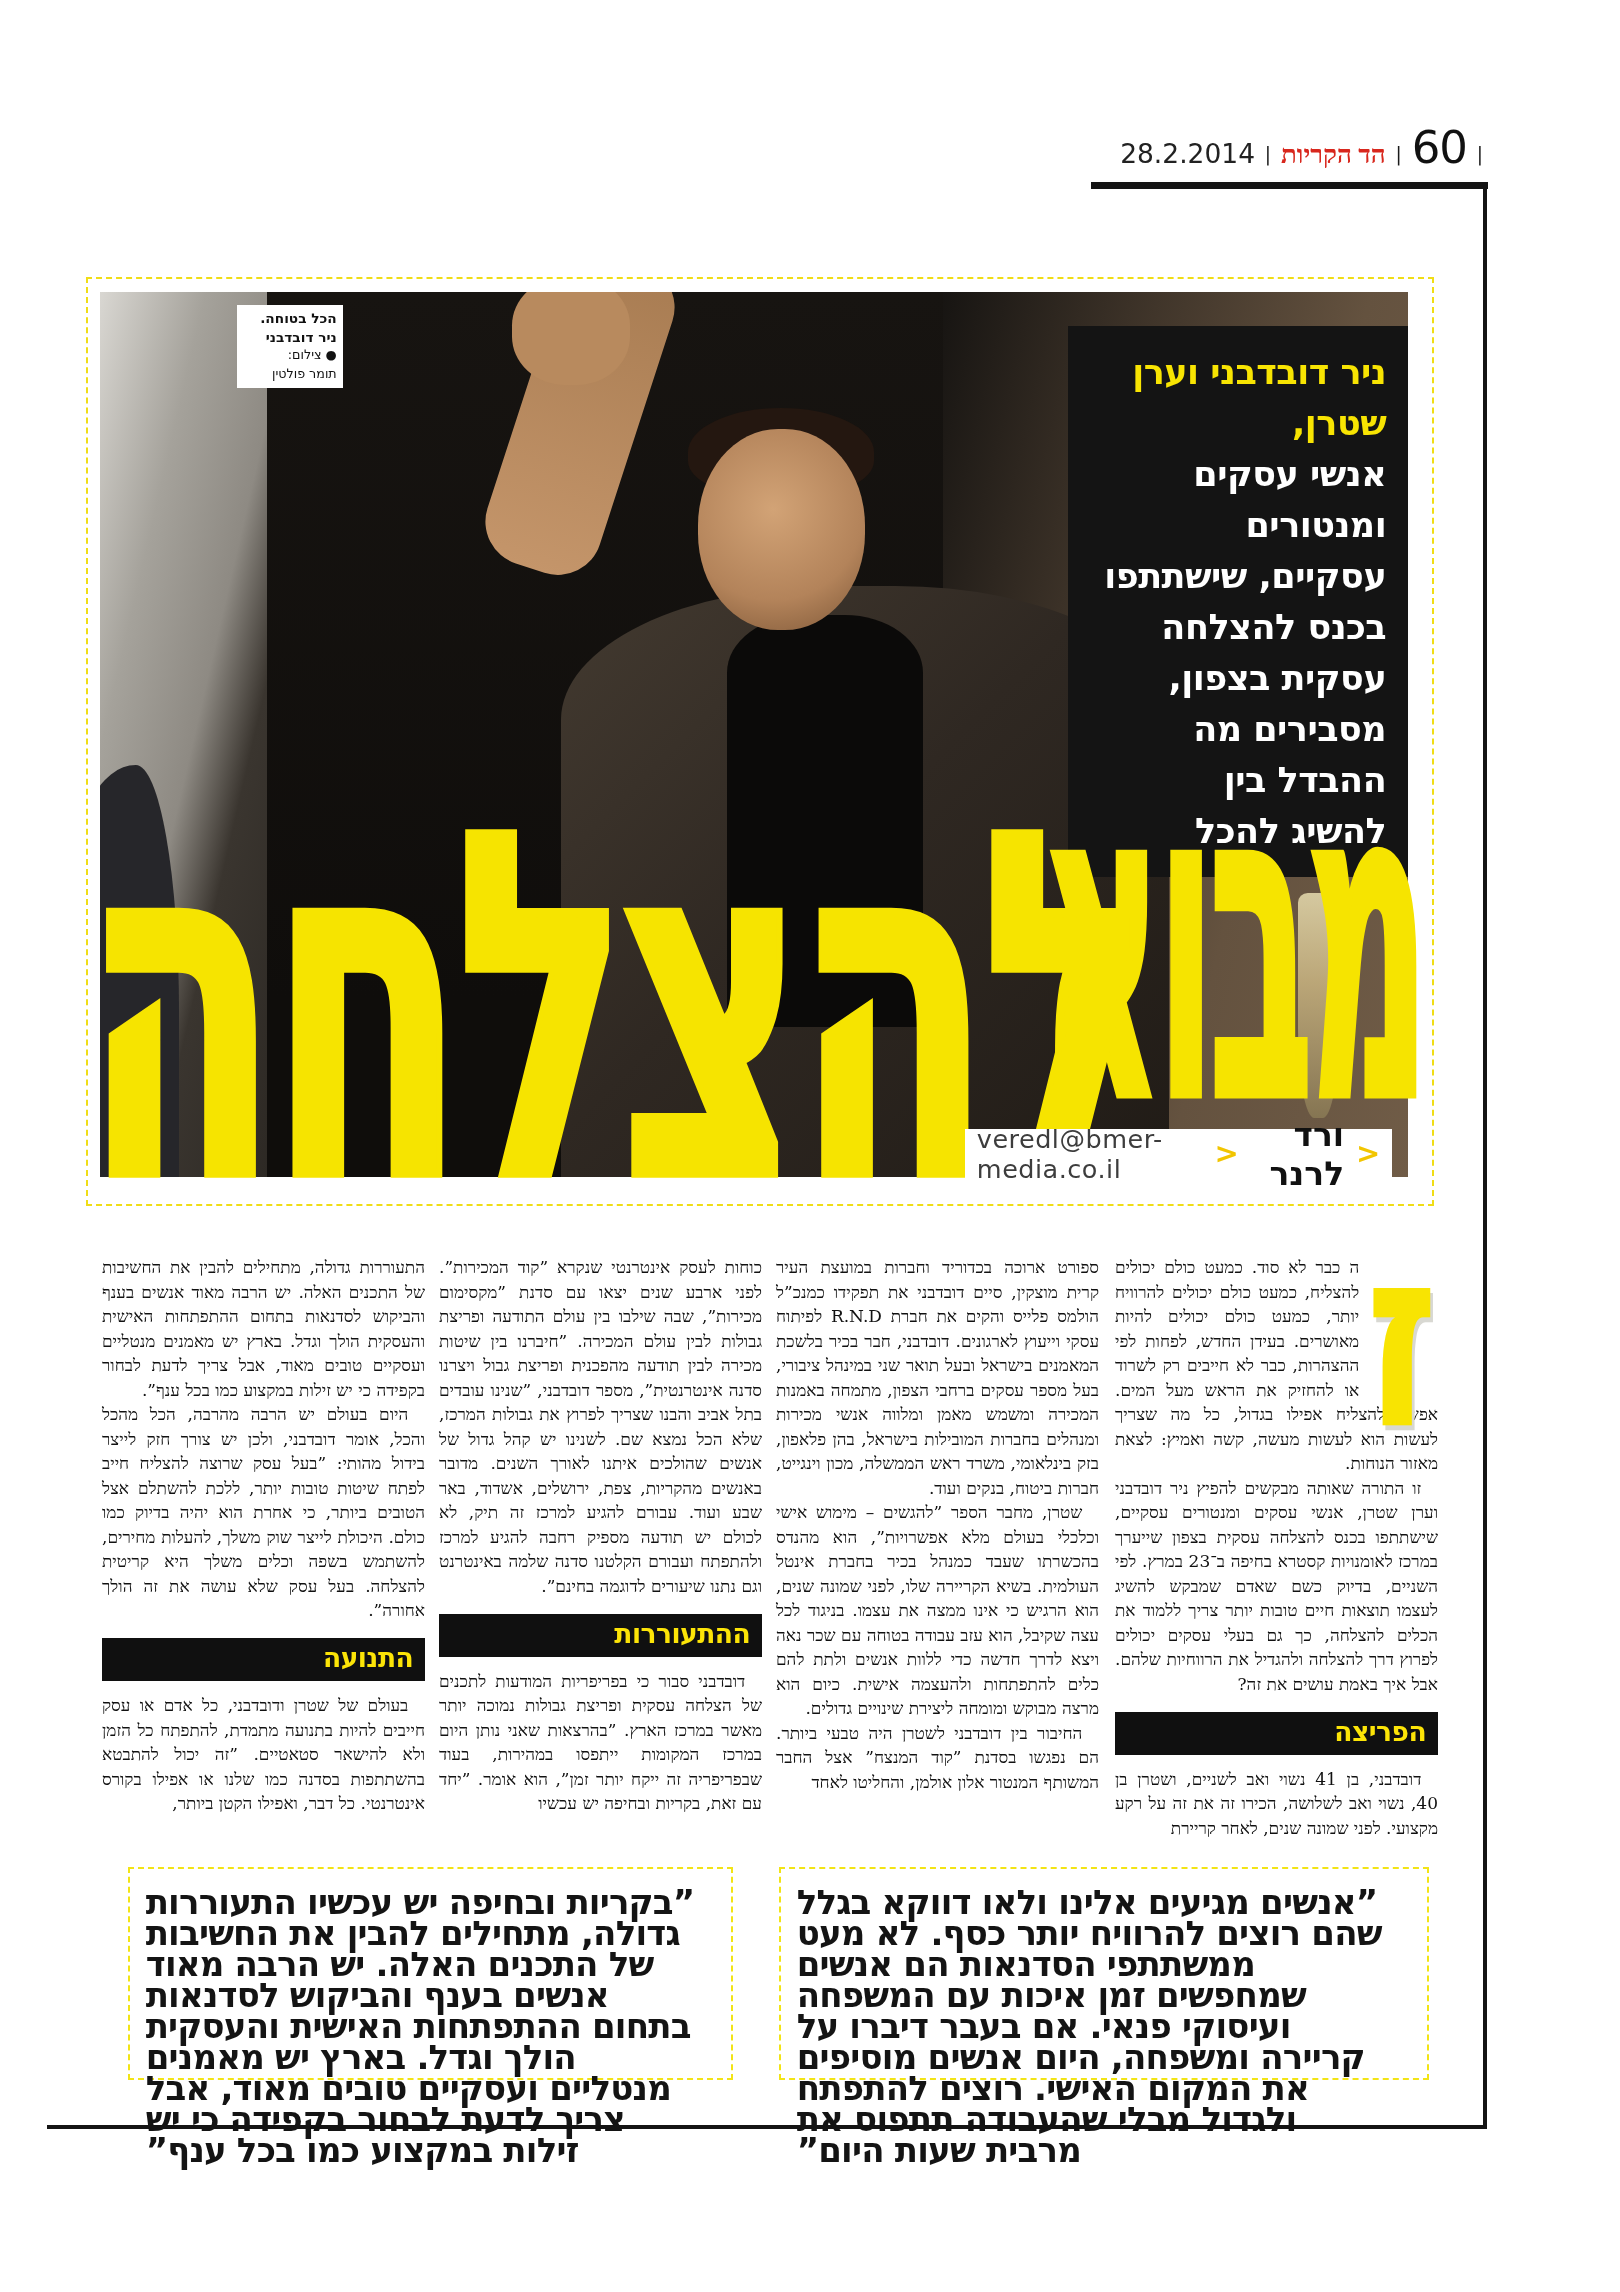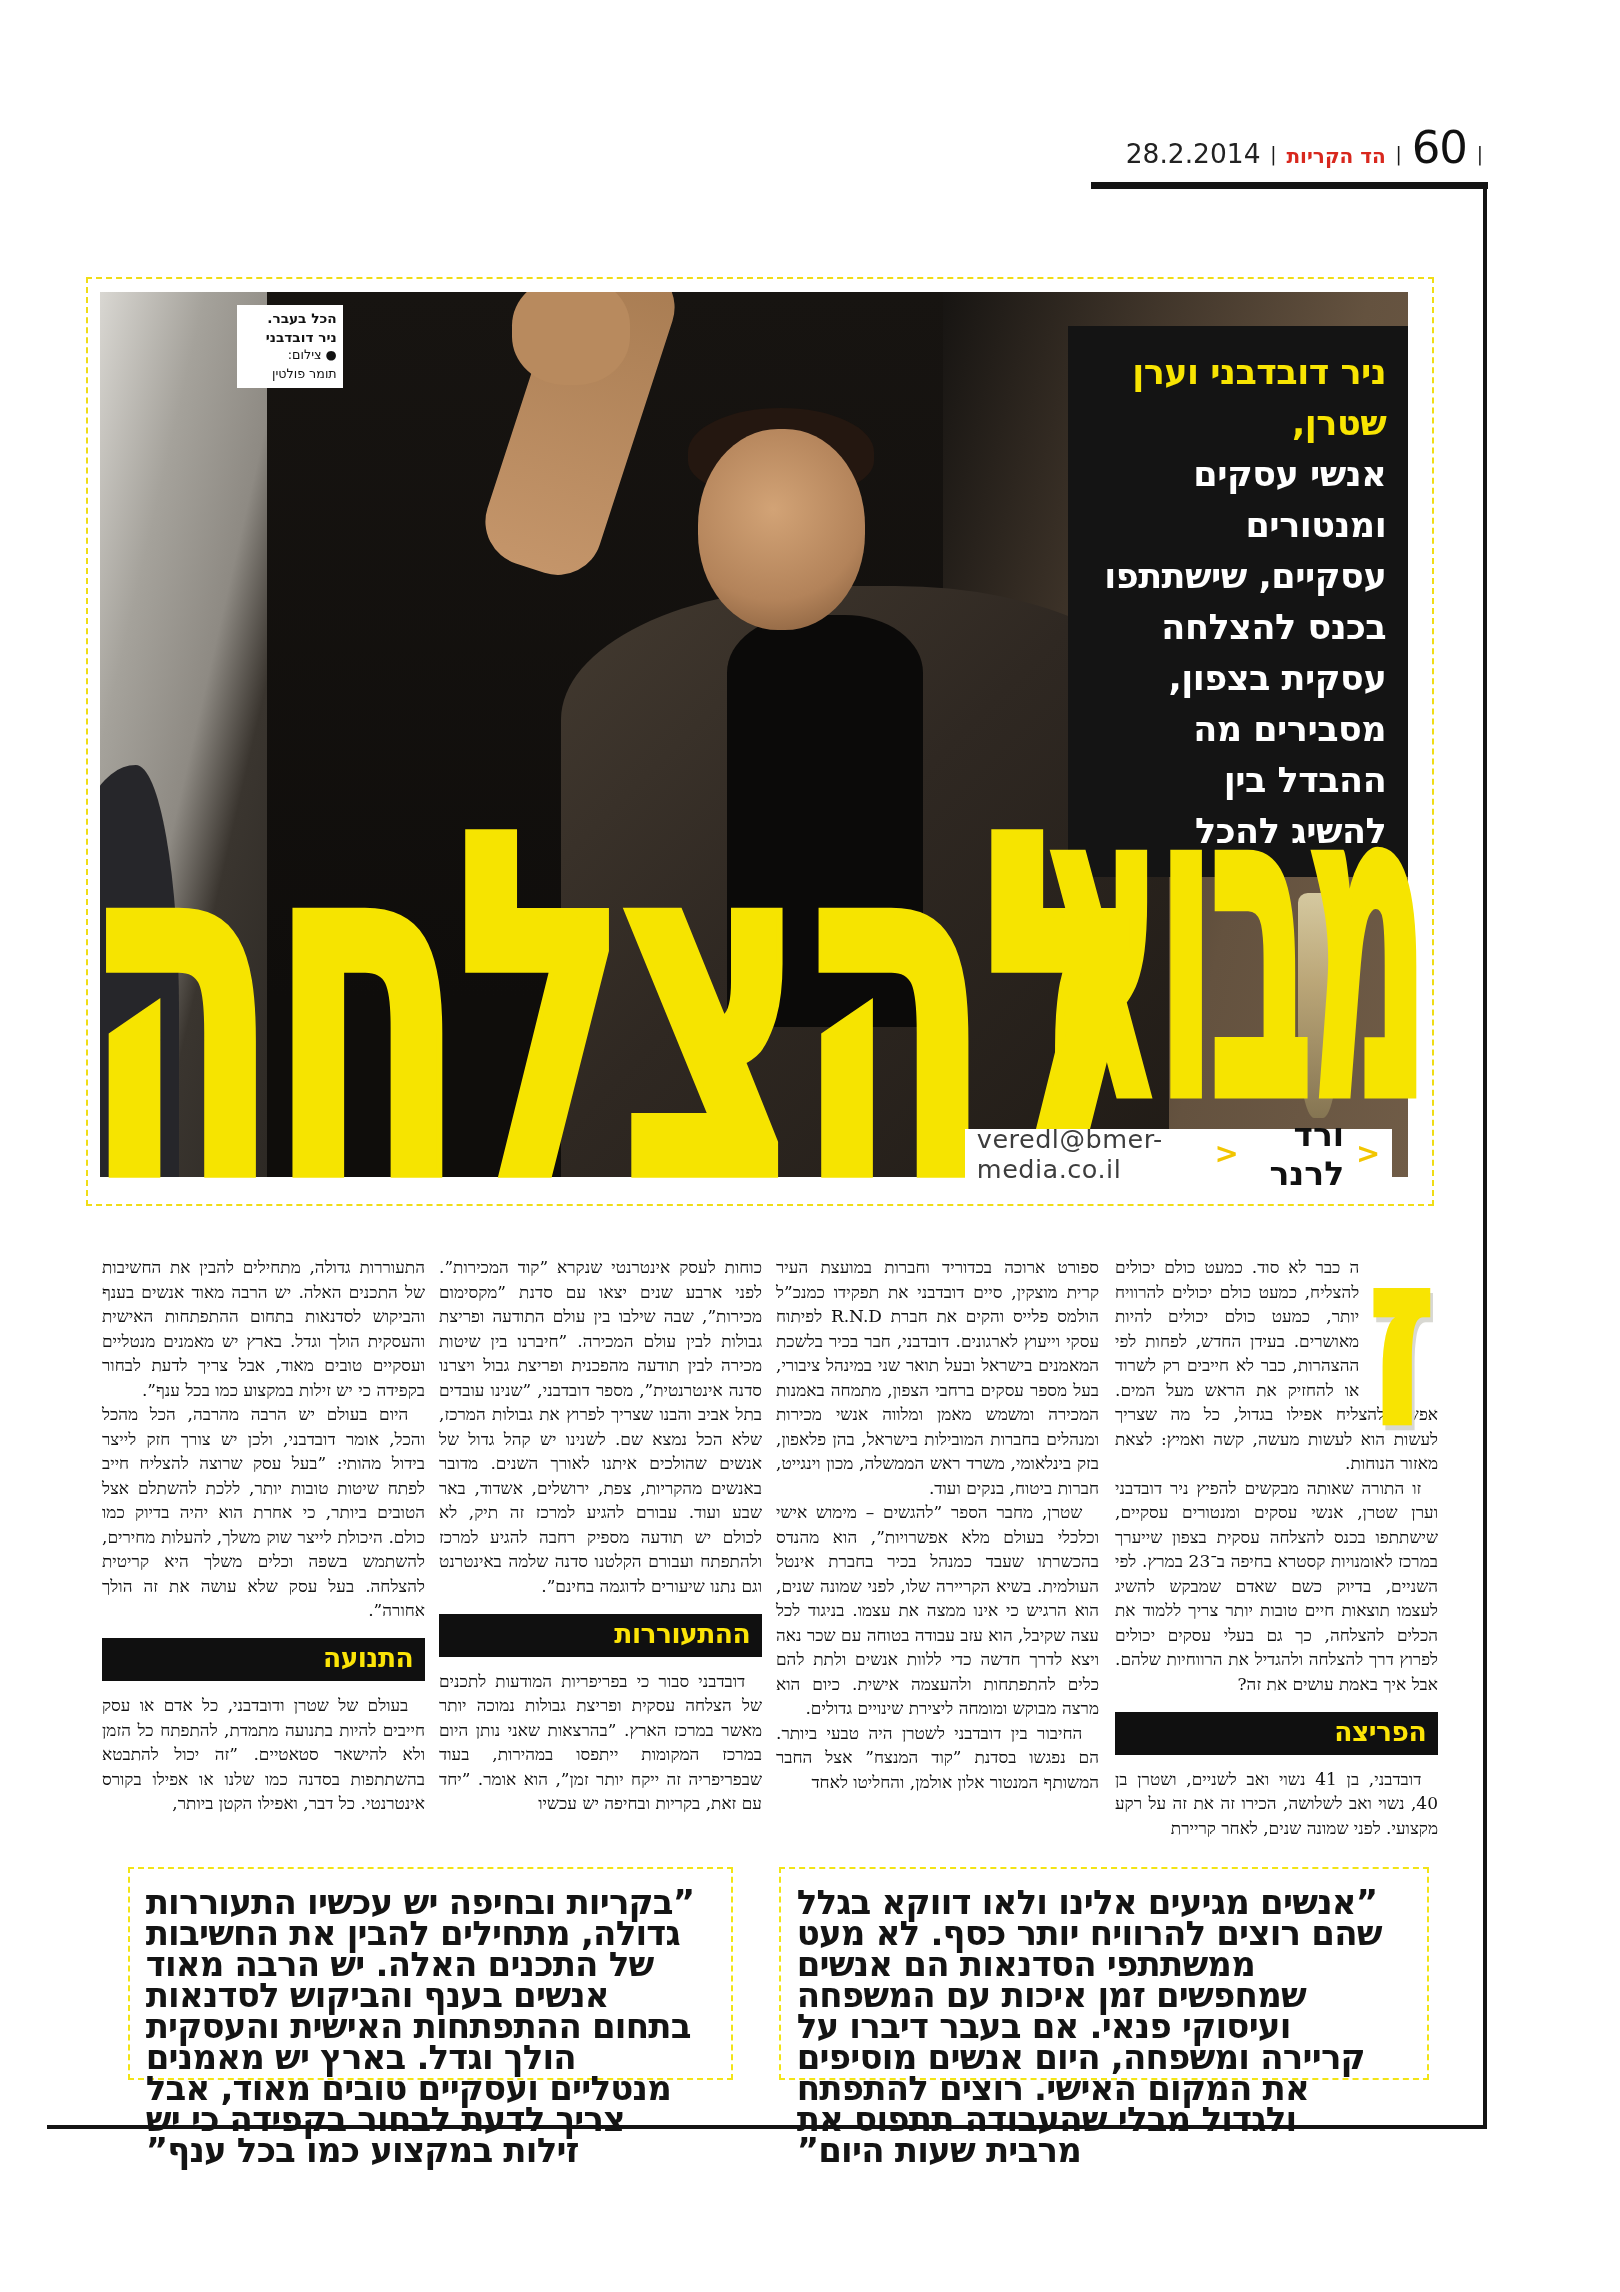--- a/index.html
+++ b/index.html
@@ -8,21 +8,21 @@
     overflow:hidden; margin:0 auto;
     font-family:"DejaVu Sans","Liberation Sans",sans-serif;
   }
   
   .masthead{
     position:absolute; top:125px; right:137px; direction:rtl;
     display:flex; align-items:baseline; gap:9.8px; white-space:nowrap;
   }
   .masthead .sep{font-size:18.6px; font-weight:400; color:#1a1a1a; position:relative; top:-2px;}
   .masthead .pagenum{font-size:45px; font-weight:normal; color:#111; letter-spacing:-1px; line-height:1;}
-  .masthead .paper{font-size:20px; font-weight:bold; color:#d8271d;}
+  .masthead .paper{font-size:26px; font-weight:bold; color:#d8271d;font-family:Liberation Serif, serif;}
   .masthead .date{font-size:26.5px; font-weight:400; color:#222;}
   .rule-top{position:absolute; top:182px; left:1091px; width:397px; height:6.9px; background:#141414;}
   .rule-right{position:absolute; top:182px; left:1483px; width:3.9px; height:1947px; background:#141414;}
   .rule-bottom{position:absolute; top:2125px; left:47px; width:1440px; height:3.9px; background:#141414;}
 
   
   .photo-frame{
     position:absolute; left:86px; top:277px; width:1344px; height:925px;
     border:2.9px dashed #f0dd16; background:#ffffff;
   }
@@ -122,21 +122,21 @@
       <div class="ph-dark"></div>
       <div class="ph-torso"></div>
       <div class="ph-tee"></div>
       <div class="ph-arm"></div>
       <div class="ph-fist"></div>
       <div class="ph-hair"></div>
       <div class="ph-head"></div>
       <div class="ph-glass"></div>
 
       <div class="photo-credit">
-        <span class="c-b">הכל בעבר.</span>
+        <span class="c-b">הכל בטוחה.</span>
         <span class="c-b">ניר דובדבני</span>
         <span class="c-n">● צילום:</span>
         <span class="c-n">תומר פולטין</span>
       </div>
 
       <div class="subheadline" id="subheadline">
           <div class="subline accent">ניר דובדבני וערן שטרן,</div>
           <div class="subline">אנשי עסקים ומנטורים</div>
           <div class="subline">עסקיים, שישתתפו</div>
           <div class="subline">בכנס להצלחה</div>

